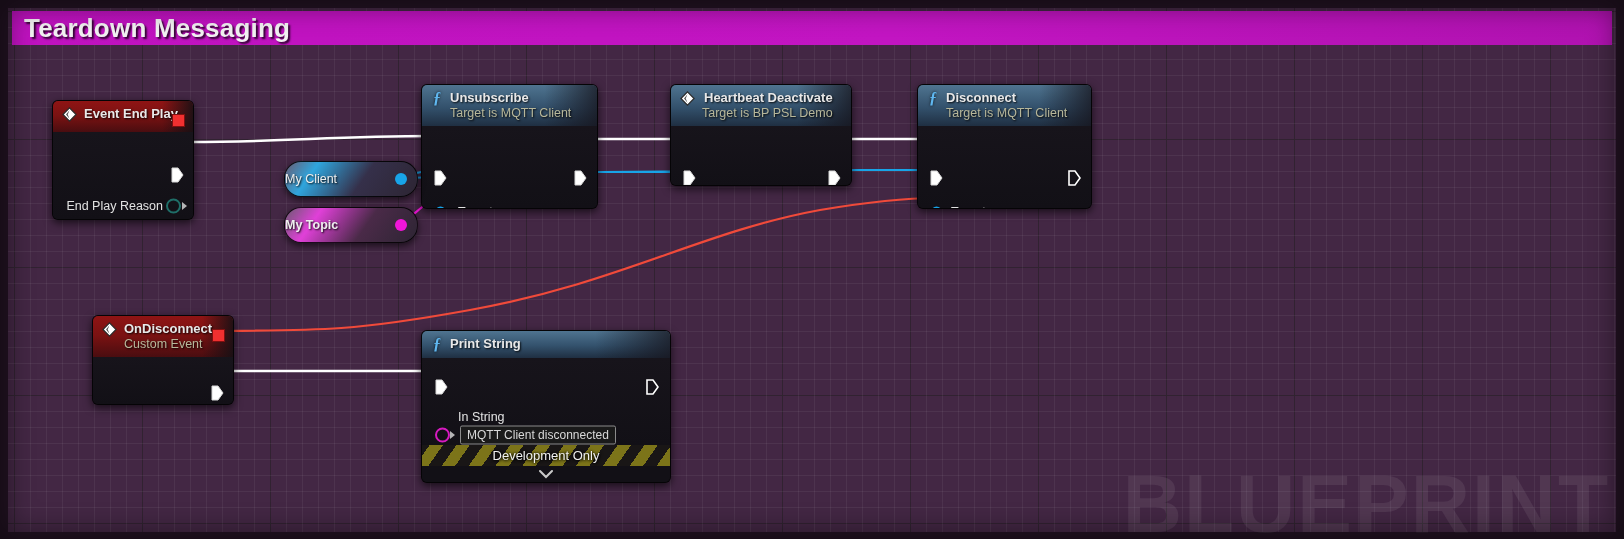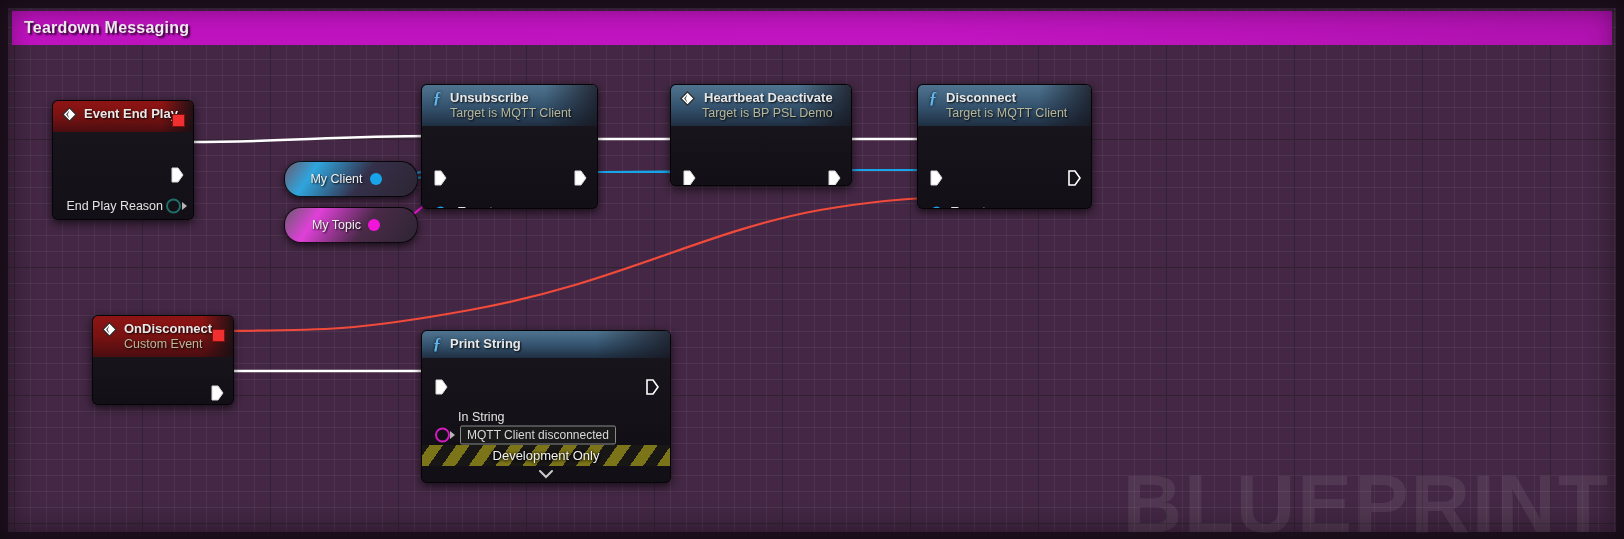--- a/index.html
+++ b/index.html
@@ -55,21 +55,21 @@
   #title-bar {
     position: absolute;
     left: 12px; top: 11px;
     width: 1600px; height: 34px;
     background: linear-gradient(to right, #bf12bf 0%, #c215c2 55%, #b012b0 100%);
     display: flex; align-items: center;
   }
   #title-text {
     margin-left: 12px;
     color: #f2f2f2;
-    font-size: 16px;
+    font-size: 26px;
     font-weight: bold;
     text-shadow: 2px 2px 2px rgba(0,0,0,0.75);
     letter-spacing: 0.2px;
   }
 
   
   #wires { position: absolute; inset: 0; pointer-events: none; }
 
   
   .node {
@@ -186,21 +186,21 @@
   }
 
   
   .var-node {
     position: absolute;
     height: 34px;
     border-radius: 17px;
     border: 1px solid rgba(0,0,0,0.85);
     box-shadow: 0 3px 7px rgba(0,0,0,0.6);
     display: flex; align-items: center;
-    justify-content: center;
+    justify-content: space-between;
     padding-right: 10px;
     overflow: hidden;
   }
   .var-node .vlabel {
     color: #efefef;
     font-size: 12.5px;
     text-shadow: 1px 1px 2px rgba(0,0,0,0.9);
     margin-right: 7px;
     position: relative; z-index: 2;
   }
@@ -367,21 +367,21 @@
     </div>
   </div>
 
   <div class="var-node" style="left:284px; top:161px; width:122px;
               background: linear-gradient(125deg, #6b5a70 0%, #2fa5dd 22%, #35304a 58%, #2d2533 100%);">
     <span class="vlabel">My Client</span>
     <div class="vpin" style="background:#18a4e8;"></div>
   </div>
 
   <div class="var-node" style="left:284px; top:207px; width:122px;
-              background: linear-gradient(125deg, #6b5a70 0%, #e040d8 24%, #4a2a48 60%, #2d2533 100%);">
+              background: linear-gradient(125deg, #6b5a70 0%, #e040d8 24%, #4a2a48 60%, #2d2533 100%); font-weight: bold;">
     <span class="vlabel">My Topic</span>
     <div class="vpin" style="background:#f015d8;"></div>
   </div>
 
   <div class="node" style="left:52px; top:315px; width:140px;margin-left:40px;">
     <div class="node-header hdr-event">
       <svg class="icon-diamond" viewBox="0 0 16 16">
         <polygon points="8,1 15,8 8,15 1,8" fill="#ffffff" stroke="#2a2a2a" stroke-width="1.3"></polygon>
         <polygon points="8,3.4 6.1,8 8,12.6 4.3,8" fill="#555"></polygon>
       </svg>

